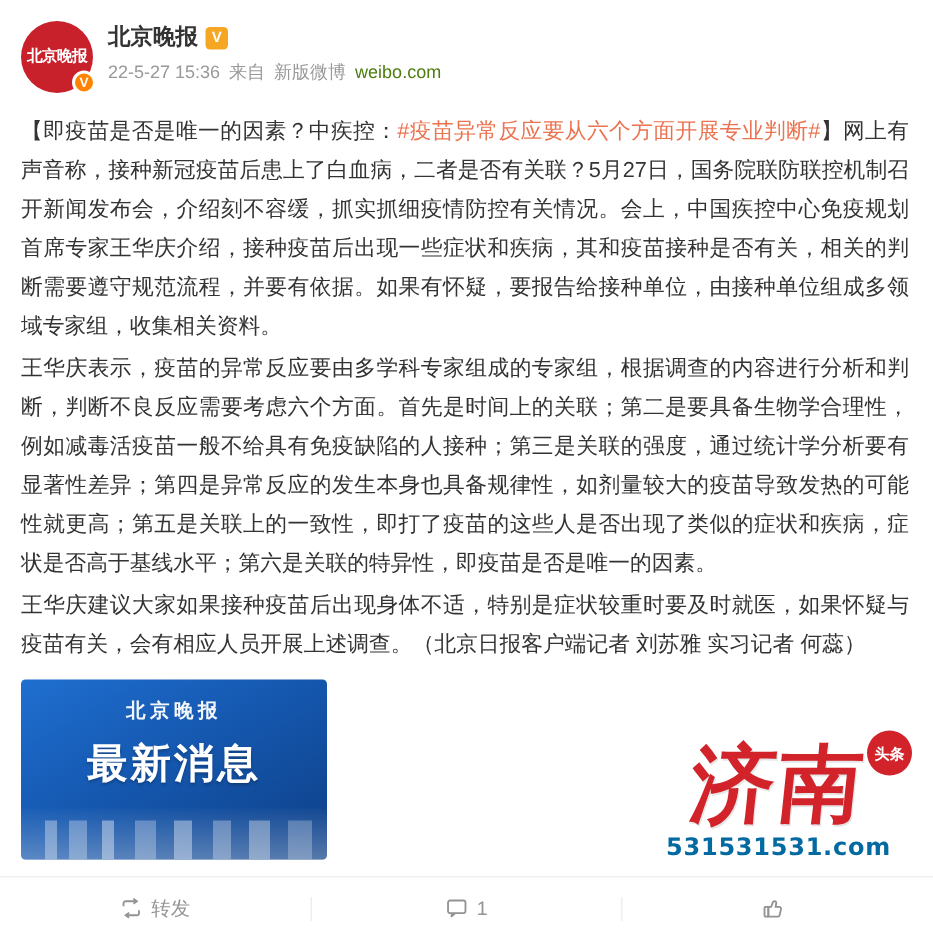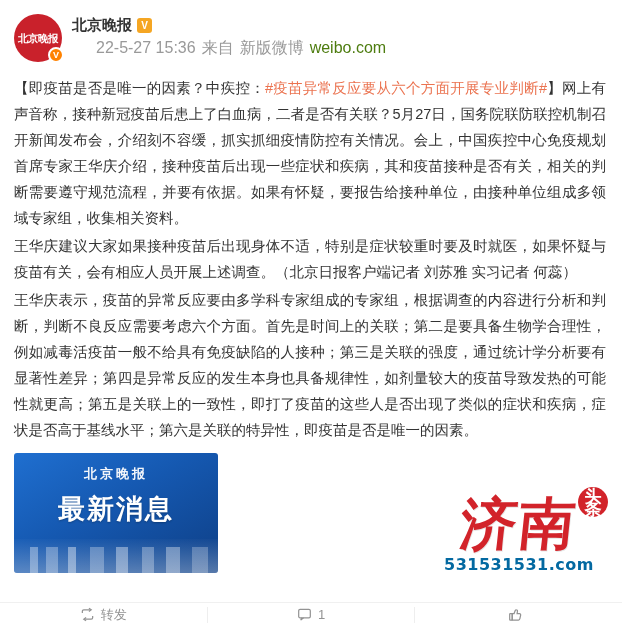--- a/index.html
+++ b/index.html
@@ -83,27 +83,26 @@
     height: 15px;
     background: #f5a623;
     color: #ffffff;
     border-radius: 3px;
     font-size: 10px;
     line-height: 15px;
     text-align: center;
   }
   .meta {
     margin-top: 5px;
-    font-size: 16px;
+    font-size: 12px;
     color: #999999;
     line-height: 16px;
     display: flex;
     gap: 6px;
     align-items: center;
-    margin-left: 24px;
   }
   .meta .src { color: #999999; }
   .meta .src-link { color: #4d7c0f; }
   .content {
     margin-top: 7px;
     font-size: 14.5px;
     line-height: 26px;
     color: #333333;
     text-align: justify;
   }
@@ -187,21 +186,21 @@
   }
   .wm-badge {
     position: absolute;
     right: 6px;
     top: -6px;
     width: 30px;
     height: 30px;
     border-radius: 50%;
     background: #d2232a;
     color: #ffffff;
-    font-size: 17px;
+    font-size: 10px;
     line-height: 13px;
     font-weight: bold;
     display: flex;
     align-items: center;
     justify-content: center;
     flex-direction: column;
     padding-top: 2px;
   }
   .wm-site {
     margin-top: 2px;
@@ -209,21 +208,21 @@
     font-size: 16px;
     font-weight: bold;
     color: #0369a1;
     letter-spacing: 0.5px;
   }
   .toolbar {
     position: absolute;
     left: 0;
     right: 0;
     bottom: 0;
-    height: 24px;
+    height: 42px;
     border-top: 1px solid #f0f0f0;
     display: flex;
     align-items: center;
   }
   .tool-item {
     flex: 1 1 33.33%;
     display: flex;
     align-items: center;
     justify-content: center;
     gap: 6px;
@@ -262,22 +261,22 @@
         <span class="src">新版微博</span>
         <span class="src-link">weibo.com</span>
       </div>
     </div>
   </div>
 
   <div class="content">
     <p>
       <span>【即疫苗是否是唯一的因素？中疾控：</span><span class="topic">#疫苗异常反应要从六个方面开展专业判断#</span><span>】网上有声音称，接种新冠疫苗后患上了白血病，二者是否有关联？5月27日，国务院联防联控机制召开新闻发布会，介绍刻不容缓，抓实抓细疫情防控有关情况。会上，中国疾控中心免疫规划首席专家王华庆介绍，接种疫苗后出现一些症状和疾病，其和疫苗接种是否有关，相关的判断需要遵守规范流程，并要有依据。如果有怀疑，要报告给接种单位，由接种单位组成多领域专家组，收集相关资料。</span>
     </p>
+    <p>王华庆表示，疫苗的异常反应要由多学科专家组成的专家组，根据调查的内容进行分析和判断，判断不良反应需要考虑六个方面。首先是时间上的关联；第二是要具备生物学合理性，例如减毒活疫苗一般不给具有免疫缺陷的人接种；第三是关联的强度，通过统计学分析要有显著性差异；第四是异常反应的发生本身也具备规律性，如剂量较大的疫苗导致发热的可能性就更高；第五是关联上的一致性，即打了疫苗的这些人是否出现了类似的症状和疾病，症状是否高于基线水平；第六是关联的特异性，即疫苗是否是唯一的因素。</p>
     <p>王华庆建议大家如果接种疫苗后出现身体不适，特别是症状较重时要及时就医，如果怀疑与疫苗有关，会有相应人员开展上述调查。（北京日报客户端记者 刘苏雅 实习记者 何蕊）</p>
-    <p>王华庆表示，疫苗的异常反应要由多学科专家组成的专家组，根据调查的内容进行分析和判断，判断不良反应需要考虑六个方面。首先是时间上的关联；第二是要具备生物学合理性，例如减毒活疫苗一般不给具有免疫缺陷的人接种；第三是关联的强度，通过统计学分析要有显著性差异；第四是异常反应的发生本身也具备规律性，如剂量较大的疫苗导致发热的可能性就更高；第五是关联上的一致性，即打了疫苗的这些人是否出现了类似的症状和疾病，症状是否高于基线水平；第六是关联的特异性，即疫苗是否是唯一的因素。</p>
   </div>
 
   <div class="pic-wrap">
     <div class="pic-brand">北京晚报</div>
     <div class="pic-title">最新消息</div>
     <div class="pic-skyline"></div>
   </div>
 
   <div class="watermark">
     <div class="wm-main">济南</div>

